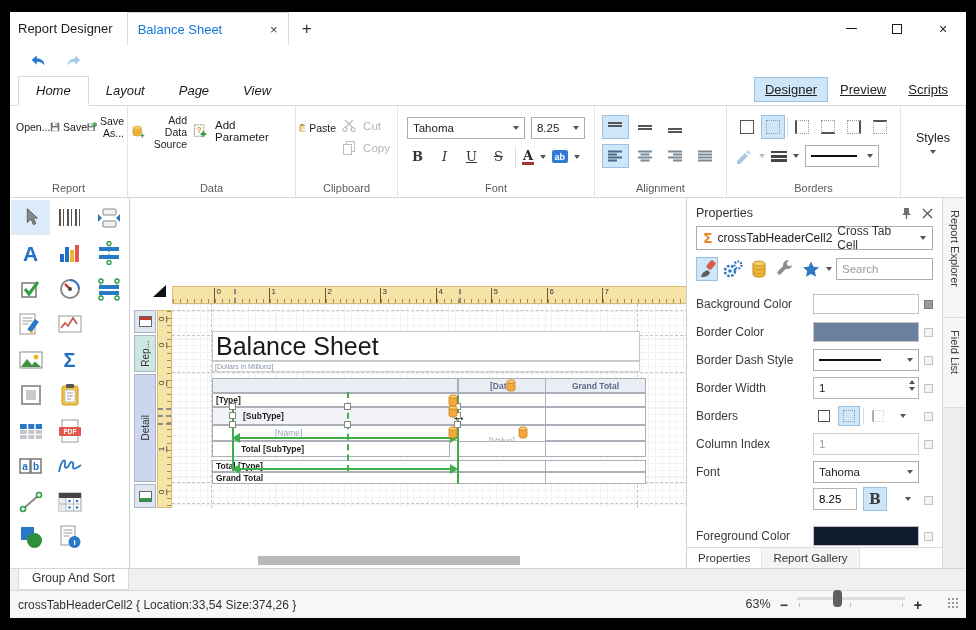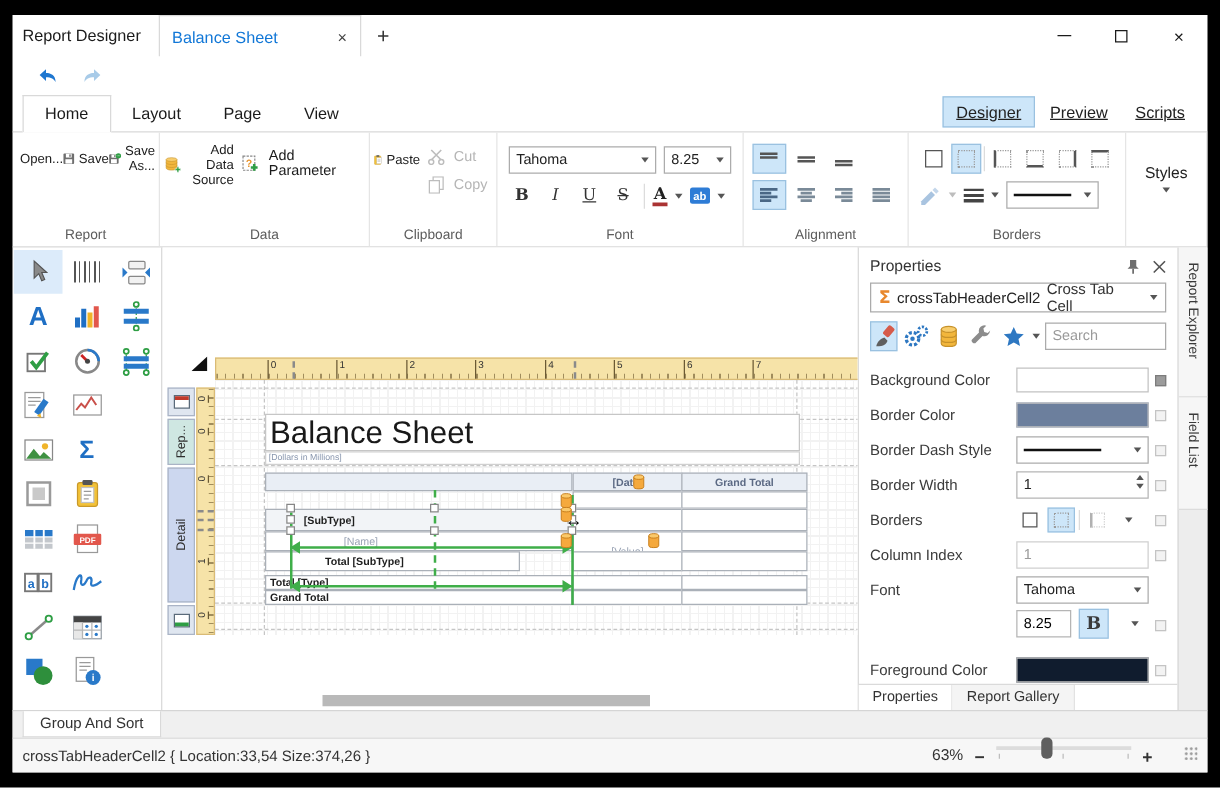--- a/index.html
+++ b/index.html
@@ -17,21 +17,21 @@
   .win-btn{width:46px;display:flex;align-items:center;justify-content:center;font-size:14px;color:#1b1b1b;}
   .min-glyph{display:block;width:11px;height:1px;background:#1b1b1b;}
   .max-glyph{display:block;width:10px;height:10px;border:1px solid #1b1b1b;}
 
   
   .quickbar{height:31px;display:flex;align-items:center;gap:18px;padding-left:20px;flex:none;}
   .nav-arrow{width:17px;height:13px;}
 
   
   .rtabs{height:30px;display:flex;align-items:flex-end;border-bottom:1px solid #d9d9d9;padding:0 8px;flex:none;}
-  .rtab{padding:6px 17px 7px;font-size:13px;color:#1b1b1b;}
+  .rtab{padding:6px 17px 7px;font-size:13px;color:#1b1b1b;font-style:italic;}
   .rtab.active{background:#fff;border:1px solid #d9d9d9;border-bottom:1px solid #fff;margin-bottom:-1px;}
   .vtabs{margin-left:auto;display:flex;align-items:center;gap:2px;padding-bottom:3px;}
   .vtab{padding:4px 10px;font-size:13px;text-decoration:underline;}
   .vtab.active{background:#cde6f9;border:1px solid #9ac1e0;}
 
   
   .ribbon{height:92px;display:flex;border-bottom:1px solid #d9d9d9;flex:none;}
   .rgroup{display:flex;flex-direction:column;border-right:1px solid #e5e5e5;padding:3px 3px 0;}
   .rg-body{flex:1;display:flex;align-items:flex-start;}
   .rg-label{text-align:center;font-size:11px;color:#5c5c5c;padding:1px 0 3px;}
@@ -687,38 +687,41 @@
         <div class="xtab">
 
           <div class="xc hdr" style="left:0;top:0;width:246px;height:15px"></div>
           <div class="xc hdr" style="left:246px;top:0;width:88px;height:15px">
               <span>[Date]</span>
             </div>
           <div class="xc hdr" style="left:333px;top:0;width:101px;height:15px">
               <span>Grand Total</span>
             </div>
 
+          <div class="xc b" style="left:0;top:15px;width:246px;height:14px;padding-left:3px">
+              <span>[Type]</span>
+            </div>
           <div class="xc" style="left:246px;top:15px;width:88px;height:14px"></div>
           <div class="xc" style="left:333px;top:15px;width:101px;height:14px"></div>
 
           <div class="xc b" style="left:0;top:29px;width:246px;height:18px;padding-left:30px;background:#f2f4f7">
               <span>[SubType]</span>
             </div>
           <div class="xc" style="left:246px;top:29px;width:88px;height:18px"></div>
           <div class="xc" style="left:333px;top:29px;width:101px;height:18px"></div>
 
           <div class="xc gray" style="left:0;top:47px;width:246px;height:16px;padding-left:62px">
               <span>[Name]</span>
             </div>
           <div class="xc gray" style="left:246px;top:47px;width:88px;height:32px;justify-content:center">
               <span>[Value]</span>
             </div>
           <div class="xc" style="left:333px;top:47px;width:101px;height:16px"></div>
 
-          <div class="xc b" style="left:0;top:63px;width:204px;height:16px;padding-left:47px">
+          <div class="xc b" style="left:0;top:63px;width:238px;height:16px;padding-left:28px">
               <span>Total [SubType]</span>
             </div>
           <div class="xc" style="left:246px;top:63px;width:88px;height:16px"></div>
           <div class="xc" style="left:333px;top:63px;width:101px;height:16px"></div>
 
           <div class="xc b" style="left:0;top:82px;width:246px;height:12px;padding-left:3px">
               <span>Total [Type]</span>
             </div>
           <div class="xc" style="left:246px;top:82px;width:88px;height:12px"></div>
           <div class="xc" style="left:333px;top:82px;width:101px;height:12px"></div>

